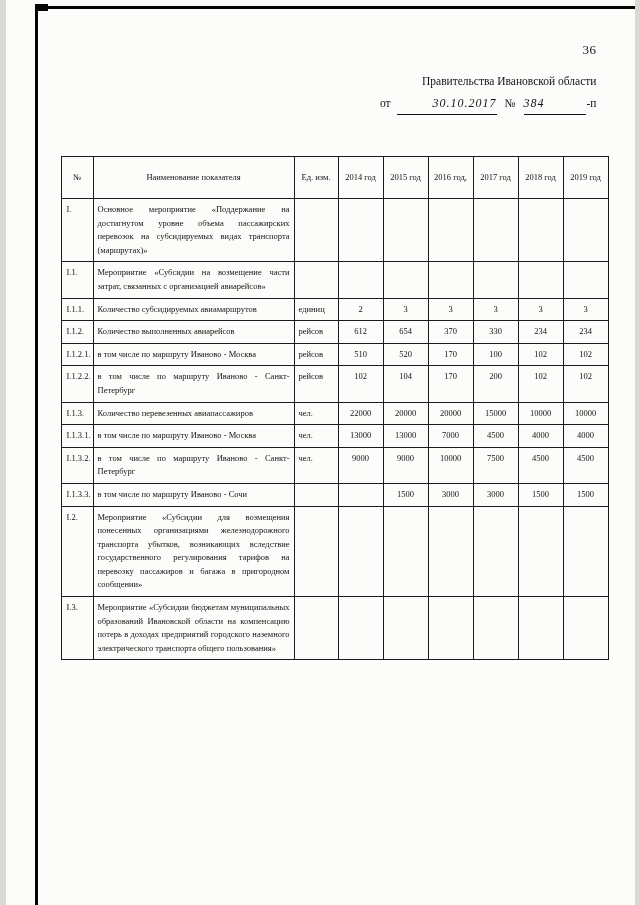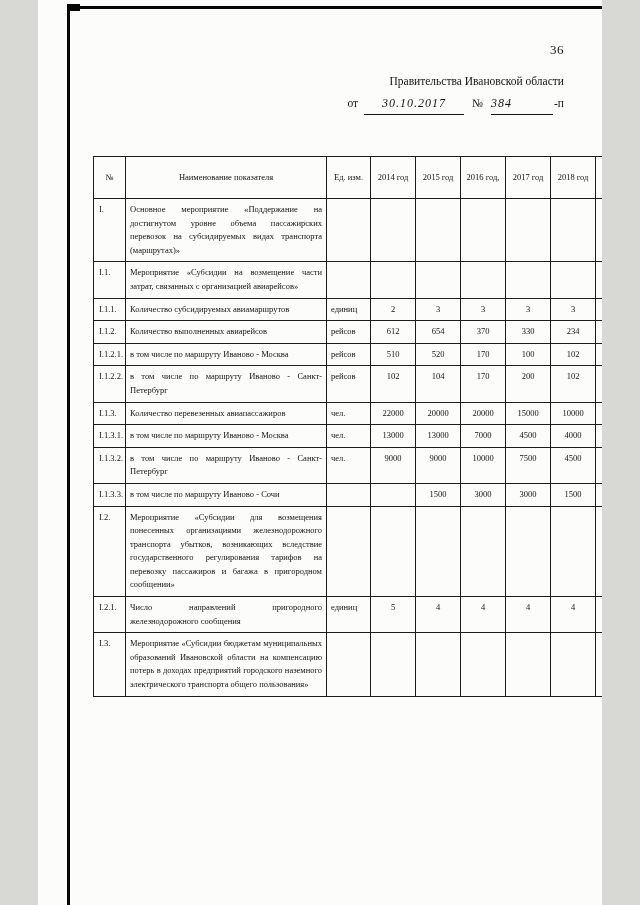--- a/index.html
+++ b/index.html
@@ -1,19 +1,19 @@
 <!DOCTYPE html>
 <html><head>
 <meta charset="utf-8">
 <style>
   * { margin: 0; padding: 0; box-sizing: border-box; }
   html, body { background: #d8d8d4; }
   .page {
     position: relative;
-    width: 564px;
+    width: 629px;
     height: 905px;
     margin: 0 auto;
     background: #fcfcfa;
     font-family: "Liberation Serif", serif;
     color: #131313;
     overflow: hidden;
     padding-left: 19px;
   }
   .scan-top {
     position: absolute; left: 29px; top: 6px;
@@ -44,21 +44,21 @@
   }
   .hw {
     font-style: italic;
     letter-spacing: 1px;
     font-size: 12px;
   }
   .u-date {
     display: inline-block;
     min-width: 100px;
     border-bottom: 1px solid #131313;
-    text-align: center;
+    text-align: right;
     margin: 0 8px 0 6px;
     padding-bottom: 1px;
   }
   .u-num {
     display: inline-block;
     min-width: 62px;
     border-bottom: 1px solid #131313;
     text-align: left;
     margin: 0 1px 0 8px;
     padding-bottom: 1px;
@@ -249,31 +249,20 @@
           <td class="name">Мероприятие «Субсидии для возмещения понесенных организациями железнодорожного транспорта убытков, возникающих вследствие государственного регулирования тарифов на перевозку пассажиров и багажа в пригородном сообщении»</td>
           <td class="unit"></td>
           <td class="val"></td>
           <td class="val"></td>
           <td class="val"></td>
           <td class="val"></td>
           <td class="val"></td>
           <td class="val"></td>
         </tr>
         <tr>
-          <td class="no">I.2.1.</td>
-          <td class="name">Число направлений пригородного железнодорожного сообщения</td>
-          <td class="unit">единиц</td>
-          <td class="val">5</td>
-          <td class="val">4</td>
-          <td class="val">4</td>
-          <td class="val">4</td>
-          <td class="val">4</td>
-          <td class="val">4</td>
-        </tr>
-        <tr>
           <td class="no">I.3.</td>
           <td class="name">Мероприятие «Субсидии бюджетам муниципальных образований Ивановской области на компенсацию потерь в доходах предприятий городского наземного электрического транспорта общего пользования»</td>
           <td class="unit"></td>
           <td class="val"></td>
           <td class="val"></td>
           <td class="val"></td>
           <td class="val"></td>
           <td class="val"></td>
           <td class="val"></td>
         </tr>

